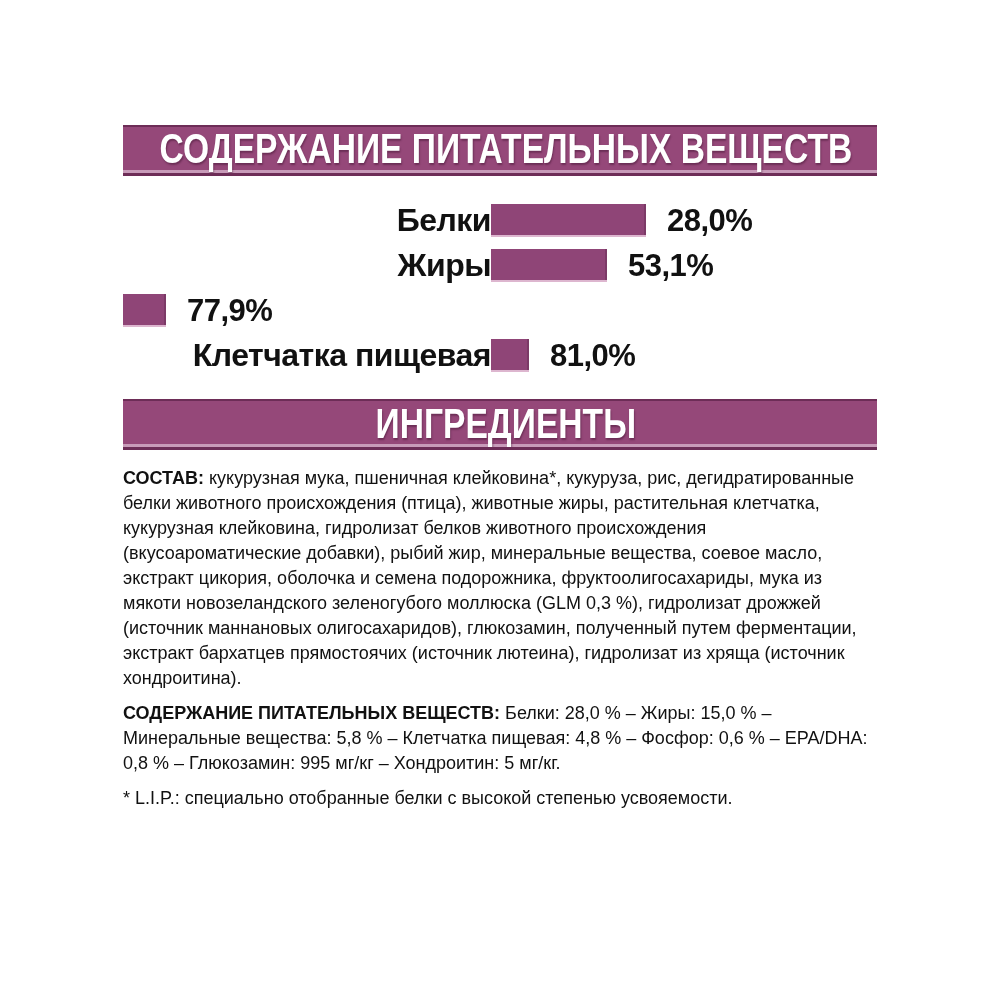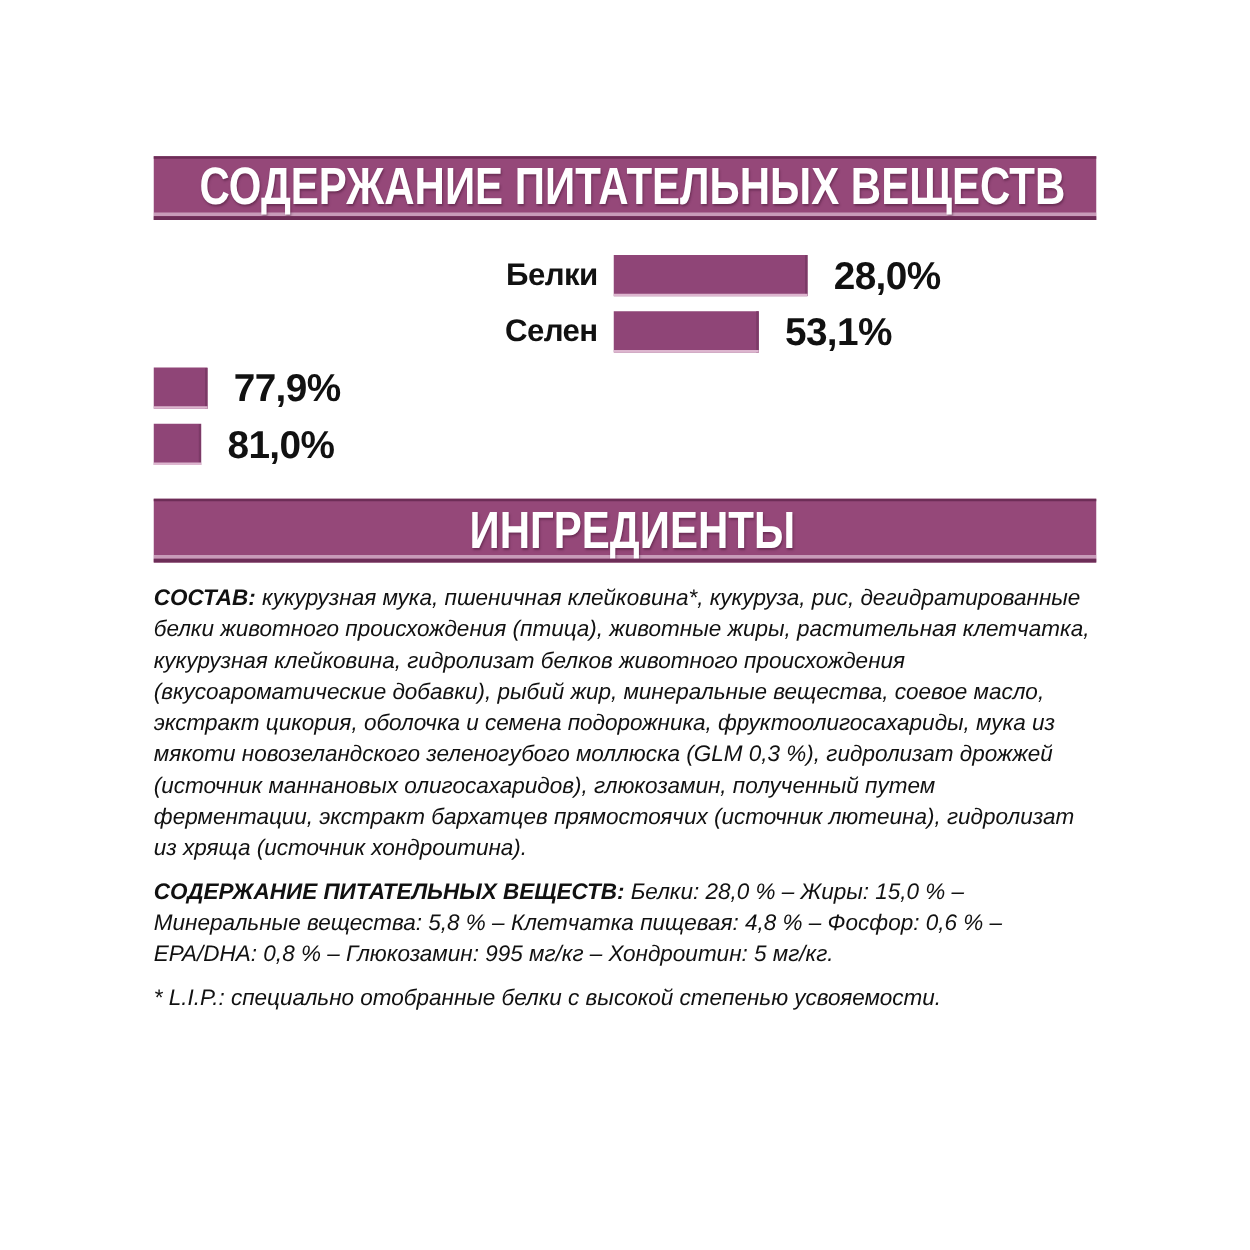--- a/index.html
+++ b/index.html
@@ -47,25 +47,24 @@
   .chart {
     margin-top: 22px;
   }
   .chart-row {
     display: flex;
     align-items: center;
     height: 45px;
   }
   .chart-label {
     width: 368px;
-    padding-right: 13px;
     box-sizing: border-box;
     text-align: right;
     font-weight: bold;
-    font-size: 25px;
+    font-size: 32px;
     letter-spacing: -0.5px;
     white-space: nowrap;
   }
   .chart-bar {
     height: 33px;
     background: #8F4577;
     box-shadow: inset 0 -2px 0 #DDB6CF, inset -2px 0 0 #7C3A67;
   }
   .chart-value {
     margin-left: 21px;
@@ -76,21 +75,20 @@
     text-align: right;
   }
   
   .sections {
     margin-top: 16px;
     font-size: 18px;
     line-height: 25px;
   }
   .sections p {
     margin: 0 0 10px 0;
-    font-style: italic;
   }
   .sections strong {
     font-weight: bold;
   }
   .footnote {
     margin-top: 2px;
   }
 </style>
 </head>
 <body>
@@ -103,31 +101,32 @@
 
   <div class="chart">
 
     <div class="chart-row">
       <span class="chart-label">Белки</span>
       <div class="chart-bar" style="width: 155px;"></div>
       <span class="chart-value">28,0%</span>
     </div>
 
     <div class="chart-row">
-      <span class="chart-label">Селен</span>
+      <span class="chart-label">Жиры</span>
       <div class="chart-bar" style="width: 116px;"></div>
       <span class="chart-value">53,1%</span>
     </div>
 
     <div class="chart-row">
       <div class="chart-bar" style="width: 43px;"></div>
       <span class="chart-value">77,9%</span>
     </div>
 
     <div class="chart-row">
+      <span class="chart-label">Клетчатка пищевая</span>
       <div class="chart-bar" style="width: 38px;"></div>
       <span class="chart-value">81,0%</span>
     </div>
 
   </div>
 
   <div class="banner banner-ingredients">
     <span class="banner-text">ИНГРЕДИЕНТЫ</span>
   </div>
 

